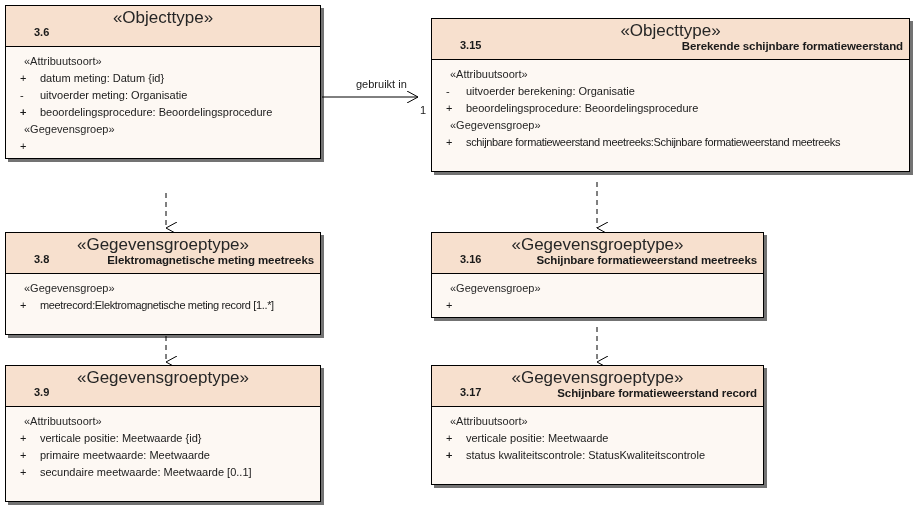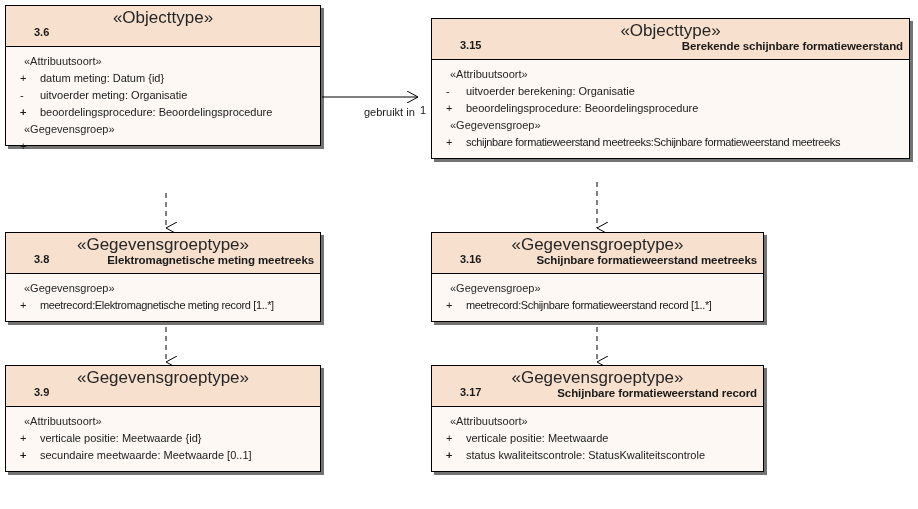--- a/index.html
+++ b/index.html
@@ -54,21 +54,21 @@
   }
   .class-name {
     font-size: 11.5px;
     font-weight: bold;
     color: #1a1a1a;
     letter-spacing: -0.1px;
   }
 
   .uml-body {
     background: #fdf8f3;
-    padding: 6px 4px 7px 4px;
+    padding: 6px 4px 20px 4px;
   }
   .compartment-label {
     font-size: 11px;
     line-height: 17px;
     padding-left: 14px;
     color: #262626;
     white-space: nowrap;
   }
   .feature {
     font-size: 11px;
@@ -128,21 +128,21 @@
 
   <g>
     <line x1="166" y1="327" x2="166" y2="362" stroke="#000000" stroke-width="1" stroke-dasharray="5,4" marker-end="url(#openArrowDown)"></line>
   </g>
 
   <g>
     <line x1="597" y1="327" x2="597" y2="362" stroke="#000000" stroke-width="1" stroke-dasharray="5,4" marker-end="url(#openArrowDown)"></line>
   </g>
 </svg>
 
-<span class="conn-label" style="left:364px; top:78px;margin-top:28px;">gebruikt in</span>
+<span class="conn-label" style="left:356px; top:78px;">gebruikt in</span>
 <span class="conn-label" style="left:420px; top:104px;">1</span>
 
 <div class="uml-class" style="left:5px; top:5px; width:316px;">
   <div class="uml-header">
     <div class="stereotype">«Objecttype»</div>
     <div class="title-row">
       <span class="class-num">3.6</span>
     </div>
   </div>
   <div class="uml-body">
@@ -217,40 +217,40 @@
     <div class="stereotype">«Gegevensgroeptype»</div>
     <div class="title-row">
       <span class="class-num">3.16</span>
       <span class="class-name">Schijnbare formatieweerstand meetreeks</span>
     </div>
   </div>
   <div class="uml-body">
     <div class="compartment-label">«Gegevensgroep»</div>
     <div class="feature tight">
       <span class="vis">+</span>
-      <span>meetrecord:Schijnbare formatieweerstand record [1..*]</span>
     </div>
   </div>
 </div>
 
 <div class="uml-class" style="left:5px; top:365px; width:316px;">
   <div class="uml-header">
     <div class="stereotype">«Gegevensgroeptype»</div>
     <div class="title-row">
       <span class="class-num">3.9</span>
     </div>
   </div>
   <div class="uml-body">
     <div class="compartment-label">«Attribuutsoort»</div>
     <div class="feature">
       <span class="vis">+</span>
       <span>verticale positie: Meetwaarde {id}</span>
     </div>
     <div class="feature">
       <span class="vis">+</span>
+      <span>primaire meetwaarde: Meetwaarde</span>
     </div>
     <div class="feature">
       <span class="vis">+</span>
       <span>secundaire meetwaarde: Meetwaarde [0..1]</span>
     </div>
   </div>
 </div>
 
 <div class="uml-class" style="left:431px; top:365px; width:333px;">
   <div class="uml-header">

